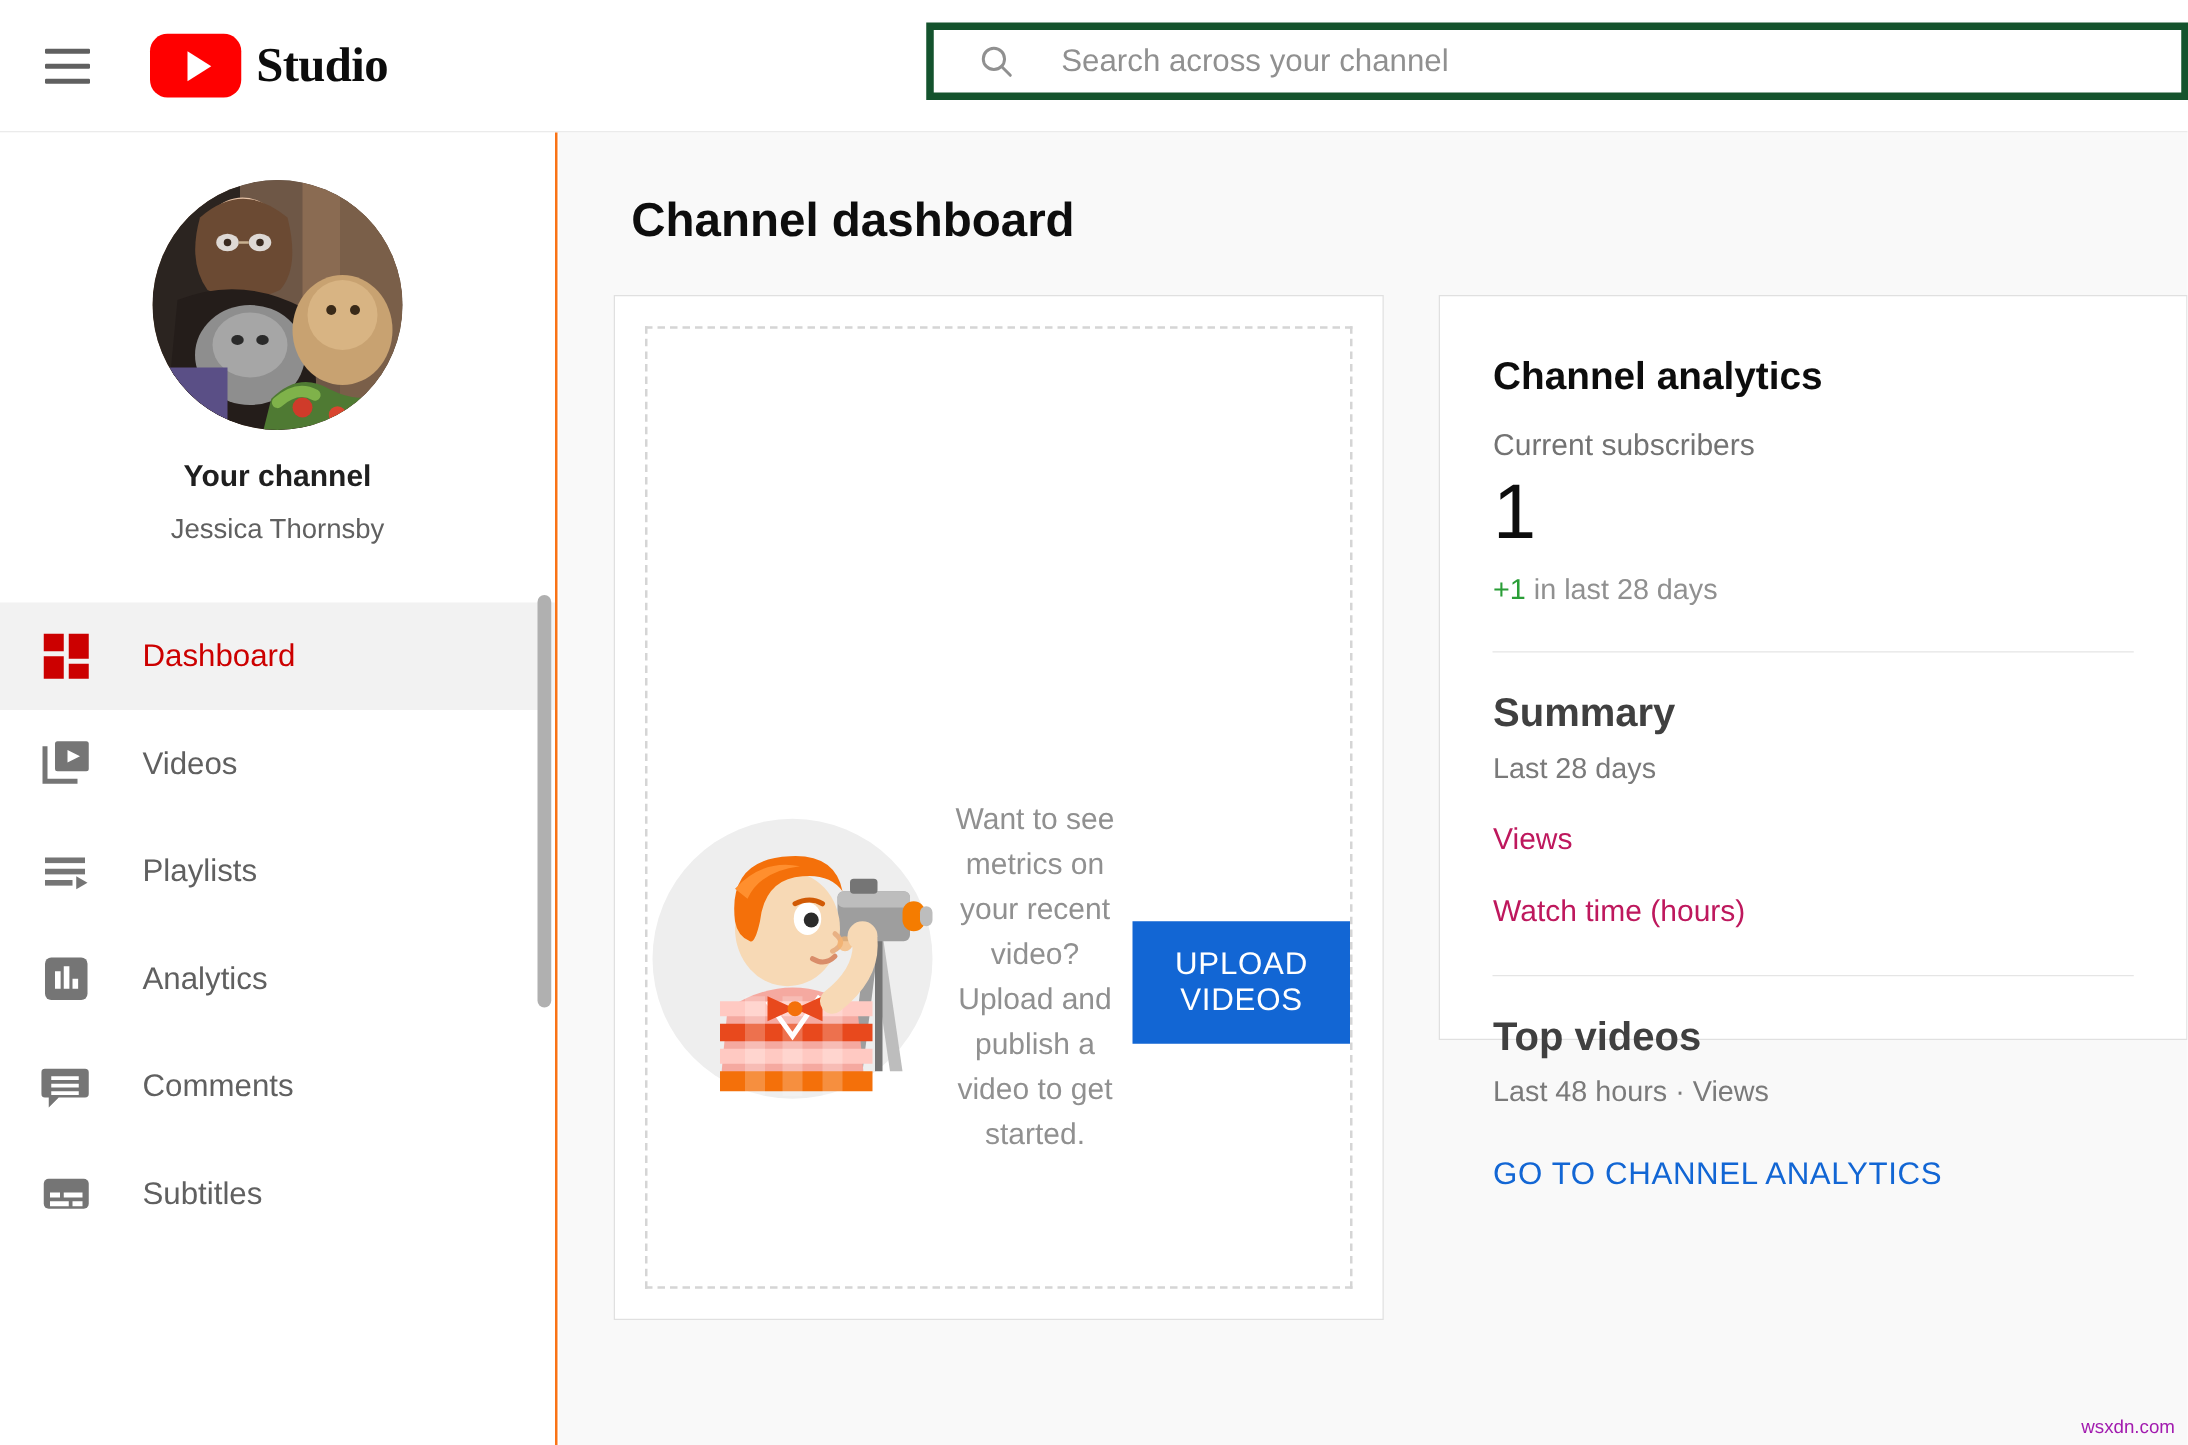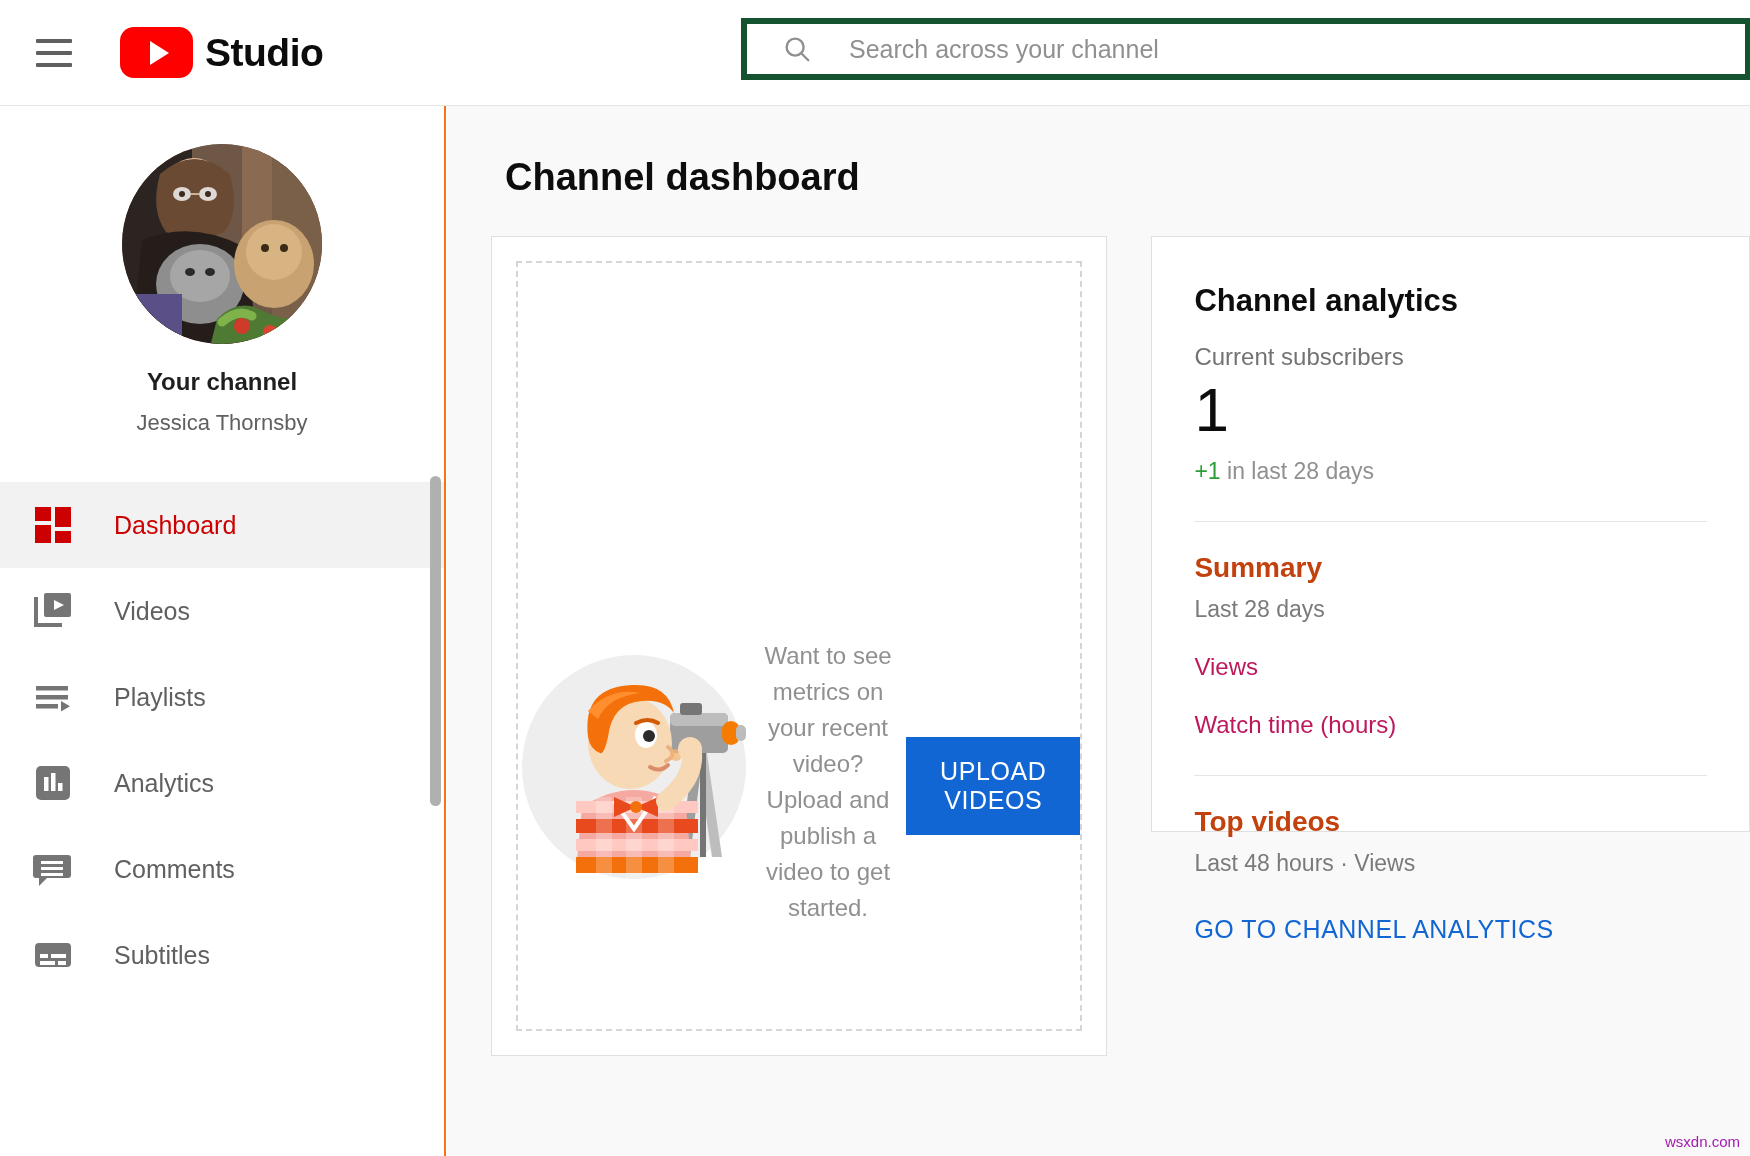--- a/index.html
+++ b/index.html
@@ -47,21 +47,21 @@
     border-left: 19px solid #ffffff;
     border-top: 12px solid transparent;
     border-bottom: 12px solid transparent;
     margin-left: 5px;
   }
   .brand-text {
     font-size: 39px;
     font-weight: 700;
     letter-spacing: -0.5px;
     color: #0c0c0c;
-    font-family: Liberation Sans, sans-serif;
+    font-family: Liberation Serif, serif;
   }
 
   .searchwrap {
     position: absolute;
     left: 741px; top: 18px;
     width: 1010px; height: 62px;
     border: 6px solid #14532d;
     background: #fff;
     display: flex; align-items: center;
     padding-left: 35px;
@@ -225,23 +225,23 @@
     font-size: 23px;
     color: #909090;
   }
   .an-delta .up { color: #2a9e37; }
   .hr {
     height: 1px; background: #e5e5e5;
     margin: 36px 0 0 0;
   }
   .sec-title {
     margin-top: 30px;
-    font-size: 28px;
+    font-size: 32px;
     font-weight: 700;
-    color: #c2410c;
+    color: #404040;
   }
   .sec-sub {
     margin-top: 12px;
     font-size: 23px;
     color: #7a7a7a;
   }
   .metric-row {
     margin-top: 30px;
     font-size: 24px;
     color: #be185d;

